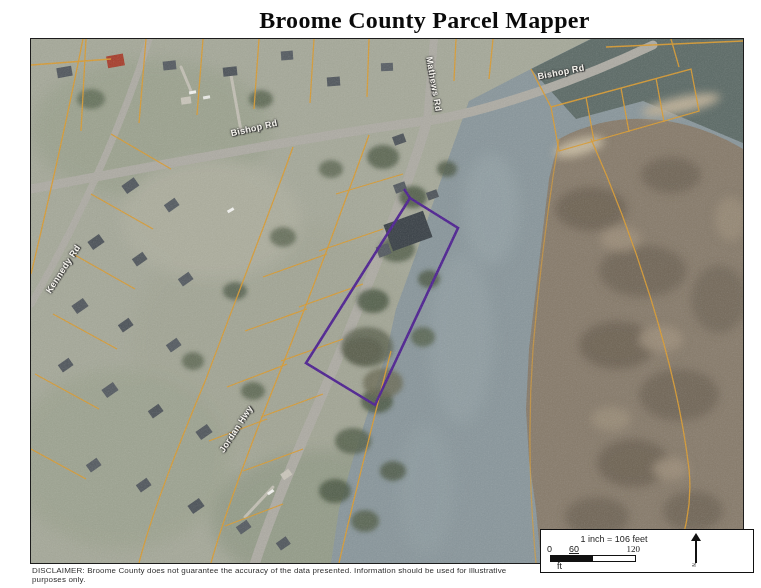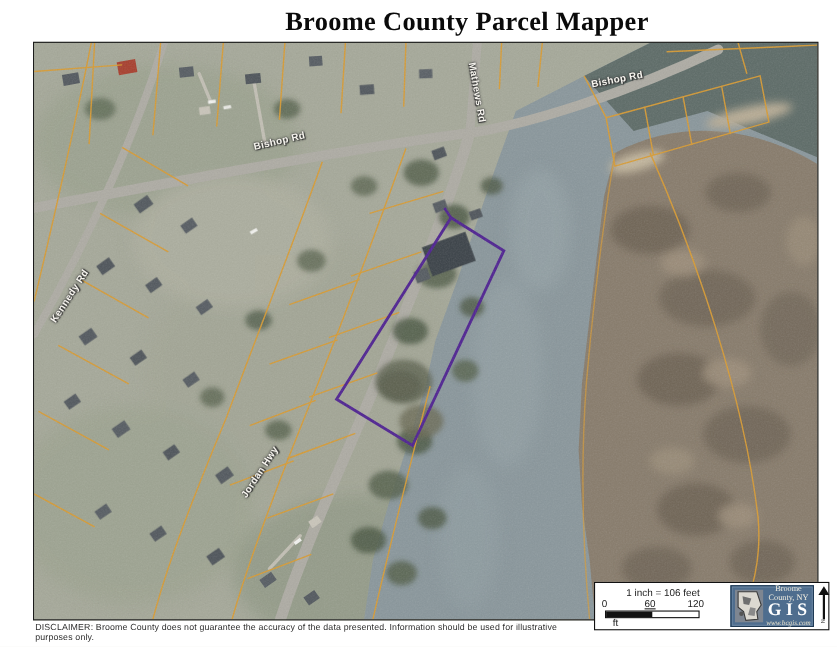--- a/index.html
+++ b/index.html
@@ -25,22 +25,22 @@
     letter-spacing:.5px;width:200px;
     text-shadow:1px 1px 1px #1d1d1d,-1px -1px 1px #1d1d1d,0 0 3px #000;}
 
   
   .info-box{position:absolute;left:540px;top:529px;width:212px;height:42px;
     background:#ffffff;border:1px solid #111;display:flex;align-items:center;z-index:5;}
   .scale-pane{width:114px;height:100%;position:relative;font-size:9px;color:#222;padding-left:32px;}
   .scale-ratio{position:absolute;top:4px;left:0;width:100%;text-align:center;font-size:9px;}
   .scale-ticks{position:absolute;top:14px;left:9px;width:84px;height:9px;font-size:9px;}
   .tick0{position:absolute;left:-3px;}
-  .tick1{position:absolute;left:36px;text-decoration:underline;}
-  .tick2{position:absolute;right:-6px;}
+  .tick1{position:absolute;left:19px;text-decoration:underline;}
+  .tick2{position:absolute;right:-6px;font-family:Liberation Serif, serif;}
   .scale-bar{position:absolute;top:25px;left:9px;width:84px;height:5px;
     border:1px solid #111;background:#fff;}
   .scale-bar .half{position:absolute;left:0;top:0;width:50%;height:100%;background:#111;}
   .scale-unit{position:absolute;top:31px;left:16px;width:102px;text-align:left;font-size:9px;}
 
   .gis-logo{width:92px;height:36px;background:#4e6d8e;border:1px solid #1e3síce;
     border:1px solid #1f3a55;box-shadow:inset 0 0 0 1px #6d89a6;position:relative;
     display:flex;align-items:center;cursor:pointer;}
   .logo-art{width:26px;height:30px;margin-left:3px;flex:none;}
   .logo-text{flex:1;text-align:center;color:#f3efe2;line-height:1;}
@@ -262,34 +262,20 @@
       <span class="tick0">0</span>
       <span class="tick1">60</span>
       <span class="tick2">120</span>
     </div>
     <div class="scale-bar">
         <div class="half"></div>
       </div>
     <div class="scale-unit">ft</div>
   </div>
 
-  <div class="gis-logo">
-    <svg class="logo-art" viewBox="0 0 26 30">
-      <rect x="0" y="0" width="26" height="30" fill="#7e8691"></rect>
-      <path d="M3,2 L20,2 L22,8 L24,14 L20,20 L21,27 L10,28 L8,20 L3,16 Z" fill="#dcd9d1" stroke="#3c3c3c" stroke-width="1"></path>
-      <path d="M7,6 L15,8 L13,14 L8,13 Z" fill="#6f6f6f"></path>
-      <path d="M14,16 L19,17 L18,24 L12,23 Z" fill="#8a8a8a"></path>
-      <circle cx="6" cy="22" r="2" fill="#555"></circle>
-    </svg>
-    <div class="logo-text">
-      <div class="logo-region">Broome County, NY</div>
-      <div class="logo-acronym">GIS</div>
-      <div class="logo-url">www.bcgis.com</div>
-    </div>
-  </div>
 
   <div class="north-pane">
     <div class="north-arrow-head"></div>
     <div class="north-arrow-line"></div>
     <div class="north-n">N</div>
   </div>
 </div>
 
 <div class="disclaimer">DISCLAIMER:  Broome County does not guarantee the accuracy of the data presented.  Information should be used for illustrative purposes only.</div>
 

